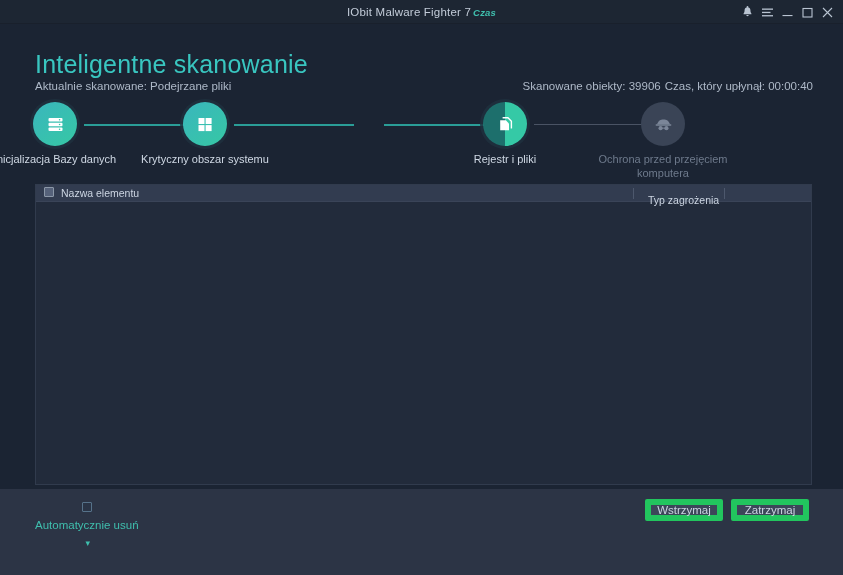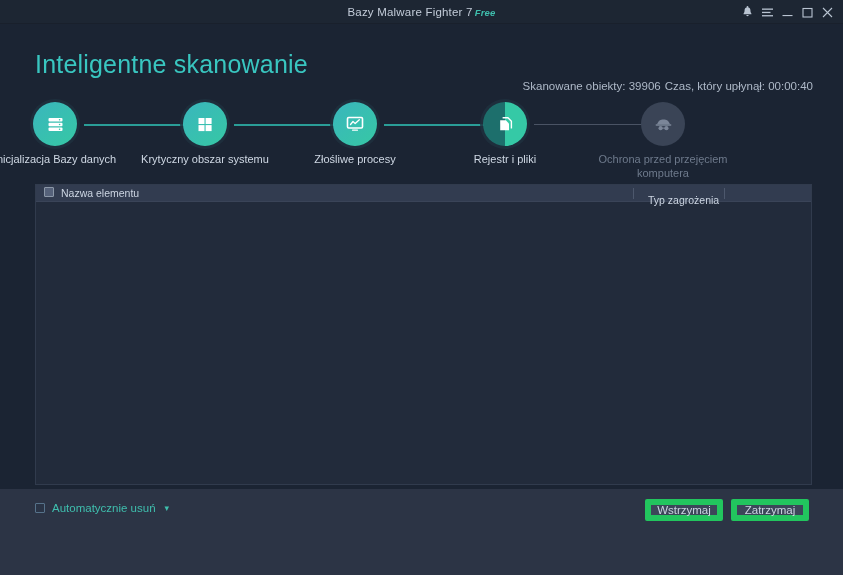--- a/index.html
+++ b/index.html
@@ -140,20 +140,21 @@
   
   #footer {
     position: absolute; left: 0; top: 489px; width: 843px; height: 86px;
     background: #2c3445;
   }
   #auto-remove {
     position: absolute; left: 35px; top: 13px;
     display: flex; align-items: center; gap: 7px;
     font-size: 11.5px; color: #3fbfae;
     cursor: default;
+    flex-direction: column;
   }
   .ar-checkbox {
     width: 10px; height: 10px;
     border: 1px solid #56728a;
     background: #2a3446;
     border-radius: 1px;
   }
   .ar-chev { font-size: 9px; color: #3fbfae; margin-left: 2px; }
   #footer-buttons {
     position: absolute; right: 34px; top: 10px;
@@ -167,22 +168,22 @@
     color: #cdd6e3; font-size: 11.5px;
     display: flex; align-items: center; justify-content: center;
     cursor: default;
   }
 </style>
 </head>
 <body>
 
 <div id="titlebar">
   <div id="titlebar-title">
-    <span>Bazy Malware Fighter</span>
-    <span class="ver">7</span><span class="free">Free</span>
+    <span>IObit Malware Fighter</span>
+    <span class="ver">7</span><span class="free">Czas</span>
   </div>
   <div id="win-controls">
     <div class="wc" title="Powiadomienia">
       <svg width="11" height="12" viewBox="0 0 11 12">
           <path d="M5.5 1.2c-1.7 0-2.9 1.2-2.9 2.9 0 2.4-.7 3.2-1.1 3.6-.2.2-.1.5.2.5h7.6c.3 0 .4-.3.2-.5-.4-.4-1.1-1.2-1.1-3.6 0-1.7-1.2-2.9-2.9-2.9z" fill="currentColor"></path>
           <circle cx="5.5" cy="1" r="0.9" fill="currentColor"></circle>
           <path d="M4.3 9c0 .7.5 1.2 1.2 1.2S6.7 9.7 6.7 9z" fill="currentColor"></path>
         </svg>
     </div>
     <div class="wc" title="Menu">
@@ -205,20 +206,21 @@
     <div class="wc" title="Zamknij">
       <svg width="11" height="11" viewBox="0 0 11 11">
           <path d="M1 1 L10 10 M10 1 L1 10" stroke="currentColor" stroke-width="1.1" fill="none"></path>
         </svg>
     </div>
   </div>
 </div>
 
 <div id="header">
   <div id="page-title">Inteligentne skanowanie</div>
+  <div id="current-target">Aktualnie skanowane: Podejrzane pliki</div>
   <div id="stats">
     <span>Skanowane obiekty: 39906</span>
     <span>Czas, który upłynął: 00:00:40</span>
   </div>
 </div>
 
 <div id="stepper">
 
   <div class="connector" style="left:84px;width:120px;"></div>
   <div class="connector" style="left:234px;width:120px;"></div>
@@ -252,34 +254,20 @@
             <rect x="9.6" y="3" width="6" height="6" fill="#ffffff"></rect>
             <rect x="2.5" y="10.1" width="6" height="6" fill="#ffffff"></rect>
             <rect x="9.6" y="10.1" width="6" height="6" fill="#ffffff"></rect>
           </svg>
         </span>
       </div>
     </div>
     <div class="step-label">Krytyczny obszar systemu</div>
   </div>
 
-  <div class="step" style="left:285px;">
-    <div class="step-circle-wrap">
-      <div class="step-circle">
-        <span>
-          <svg width="20" height="20" viewBox="0 0 20 20">
-            <rect x="2.5" y="3.5" width="15" height="10.5" rx="1.2" fill="none" stroke="#ffffff" stroke-width="1.6"></rect>
-            <path d="M5.5 10.5 L8 7.5 L10.2 9.6 L14.3 5.8" fill="none" stroke="#ffffff" stroke-width="1.3" stroke-linecap="round" stroke-linejoin="round"></path>
-            <rect x="7" y="15.4" width="6" height="1.4" rx="0.6" fill="#ffffff"></rect>
-          </svg>
-        </span>
-      </div>
-    </div>
-    <div class="step-label">Złośliwe procesy</div>
-  </div>
 
   <div class="step" style="left:435px;">
     <div class="step-circle-wrap">
       <div class="step-circle active">
         <span>
           <svg width="19" height="19" viewBox="0 0 19 19">
             <path d="M4.2 5.2h5.6l3.2 3.2v6.9H4.2z" fill="#ffffff"></path>
             <path d="M6.6 2.8h5.4l3.4 3.4v7.2" fill="none" stroke="#ffffff" stroke-width="1.4" stroke-linejoin="round"></path>
           </svg>
         </span>

